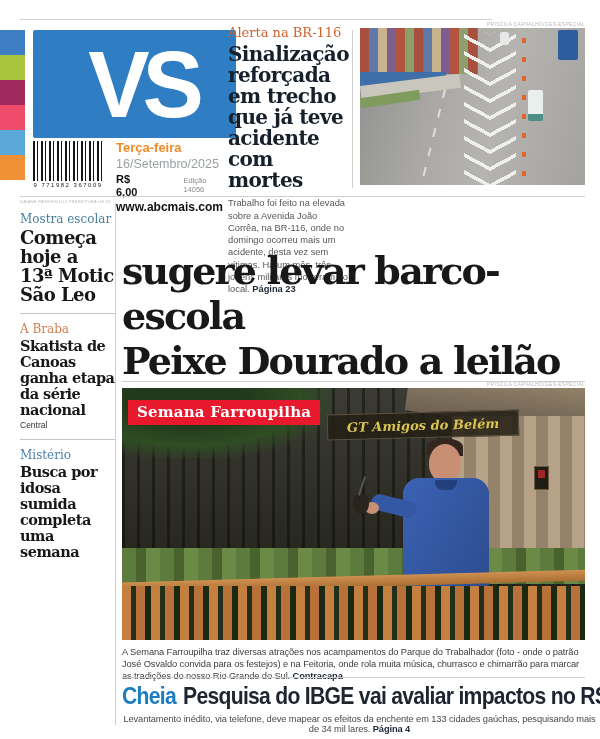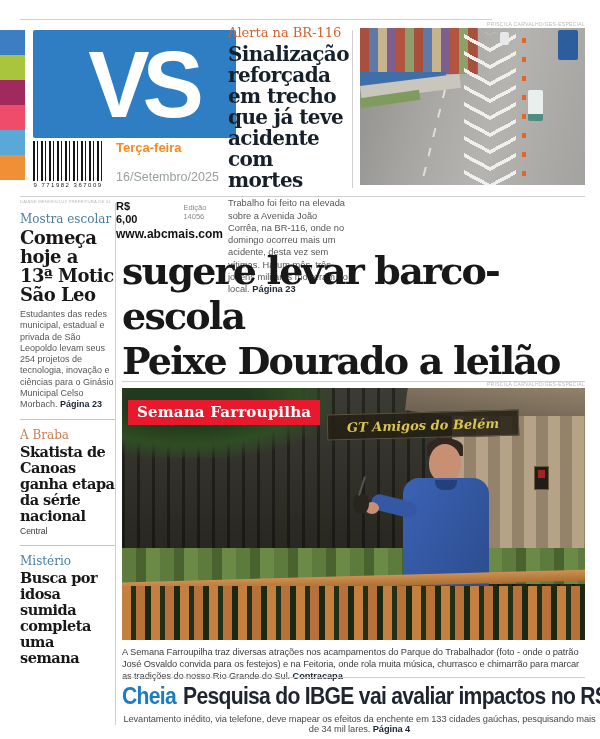--- a/index.html
+++ b/index.html
@@ -13,22 +13,22 @@
   .strip div{width:25px;height:25px;}
   .logo{position:absolute;left:33px;top:30px;width:187px;height:108px;background:#2f7dc3;
         display:flex;align-items:center;justify-content:center;border-radius:2px;padding-left:16px;}
   .logo span{color:#fff;font-weight:bold;font-size:92px;letter-spacing:-7px;line-height:1;
         transform:scaleY(1.02);font-family:"Liberation Sans",sans-serif;}
   .barcode{position:absolute;left:33px;top:141px;width:70px;height:50px;background:#fff;}
   .barcode .bars{height:40px;background:repeating-linear-gradient(90deg,#151515 0 2px,#fff 2px 4px,#151515 4px 5px,#fff 5px 8px);}
   .barcode .num{font-size:6px;color:#222;text-align:center;letter-spacing:1.5px;margin-top:1px;}
   .dateblock{position:absolute;left:116px;top:141px;width:106px;line-height:1.15;}
   .weekday{color:#f08c28;font-weight:bold;font-size:13px;}
-  .pubdate{color:#9aa0a2;font-size:12.5px;margin-top:14px;}
-  .pricerow{display:flex;align-items:baseline;margin-top:16px;gap:35px;}
+  .pubdate{color:#9aa0a2;font-size:12.5px;margin-top:1px;}
+  .pricerow{display:flex;align-items:baseline;margin-top:2px;gap:35px;}
   .price{font-weight:bold;font-size:11px;color:#111;}
   .edition{font-size:7.5px;color:#8a8a8a;margin-left:auto;}
   .site{font-weight:bold;font-size:12px;color:#111;margin-top:2px;}
   
   .topstory{position:absolute;left:228px;top:26px;width:120px;}
   .kicker{font-size:13px;line-height:1.1;}
   .topstory .kicker{color:#d2622e;}
   .topstory h2{margin:4px 0 0 0;font-size:20px;line-height:21px;color:#16202b;letter-spacing:-.6px;font-weight:bold;}
   .smallbody{font-size:9.3px;color:#565656;line-height:1.32;margin-top:6px;}
   .pageref{font-weight:bold;color:#1c2733;}
@@ -188,21 +188,20 @@
   </div>
 
   <div class="hairline" style="left:122px;top:381px;width:463px;height:1px;"></div>
   <div class="vdiv" style="left:115px;top:203px;height:522px;"></div>
 
   <div class="sidebar">
     <div class="credit-inline">DAIANE MENDES/LUZ PREFEITURA DE SL</div>
 
     <div class="sb-kicker serif" style="color: rgb(74, 125, 158);">Mostra escolar</div>
     <h3 class="sb-h serif">Começa hoje a 13ª Motic São Leo</h3>
-    <div class="sb-body"><span>Estudantes das redes municipal, estadual e privada de São Leopoldo levam seus 254 projetos de tecnologia, inovação e ciências para o Ginásio Municipal Celso Morbach. </span><span class="pageref">Página 23</span></div>
     <hr class="sb-hr">
 
     <div class="sb-kicker serif" style="color: rgb(207, 127, 78);">A Braba</div>
     <h3 class="sb-h small serif">Skatista de Canoas ganha etapa da série nacional</h3>
     <div class="sb-ref">Central</div>
     <hr class="sb-hr">
 
     <div class="sb-kicker serif" style="color: rgb(74, 127, 168);">Mistério</div>
     <h3 class="sb-h small serif">Busca por idosa sumida completa uma semana</h3>
 

